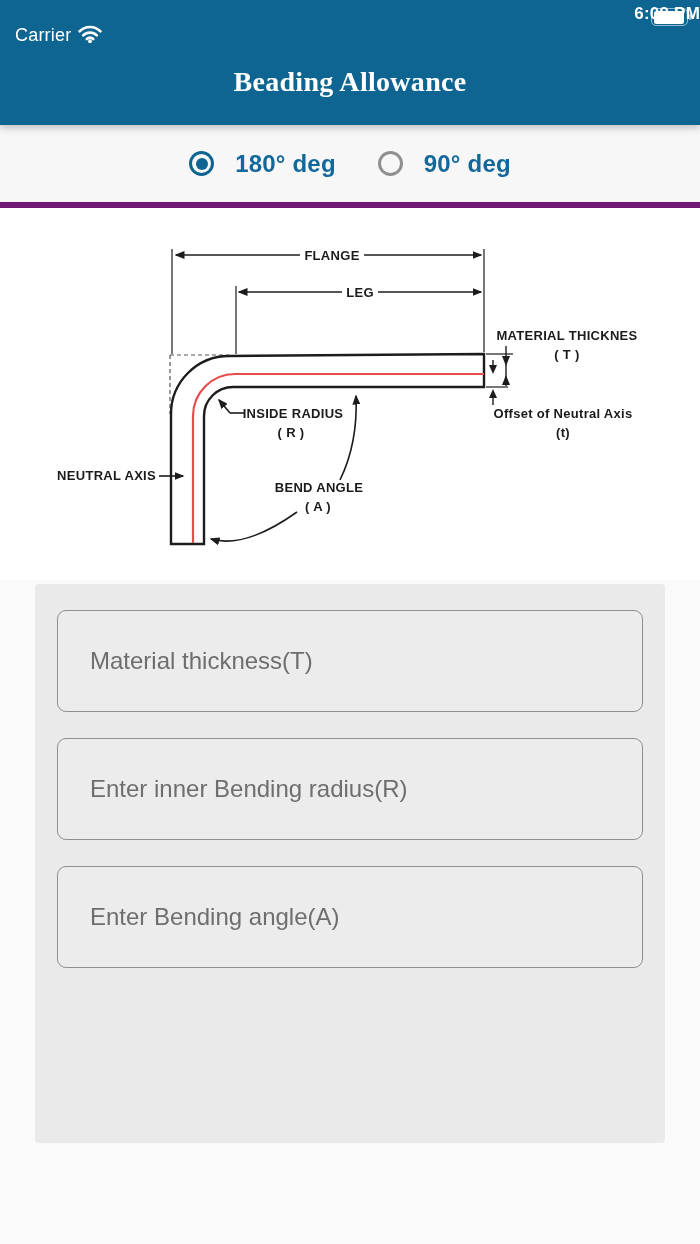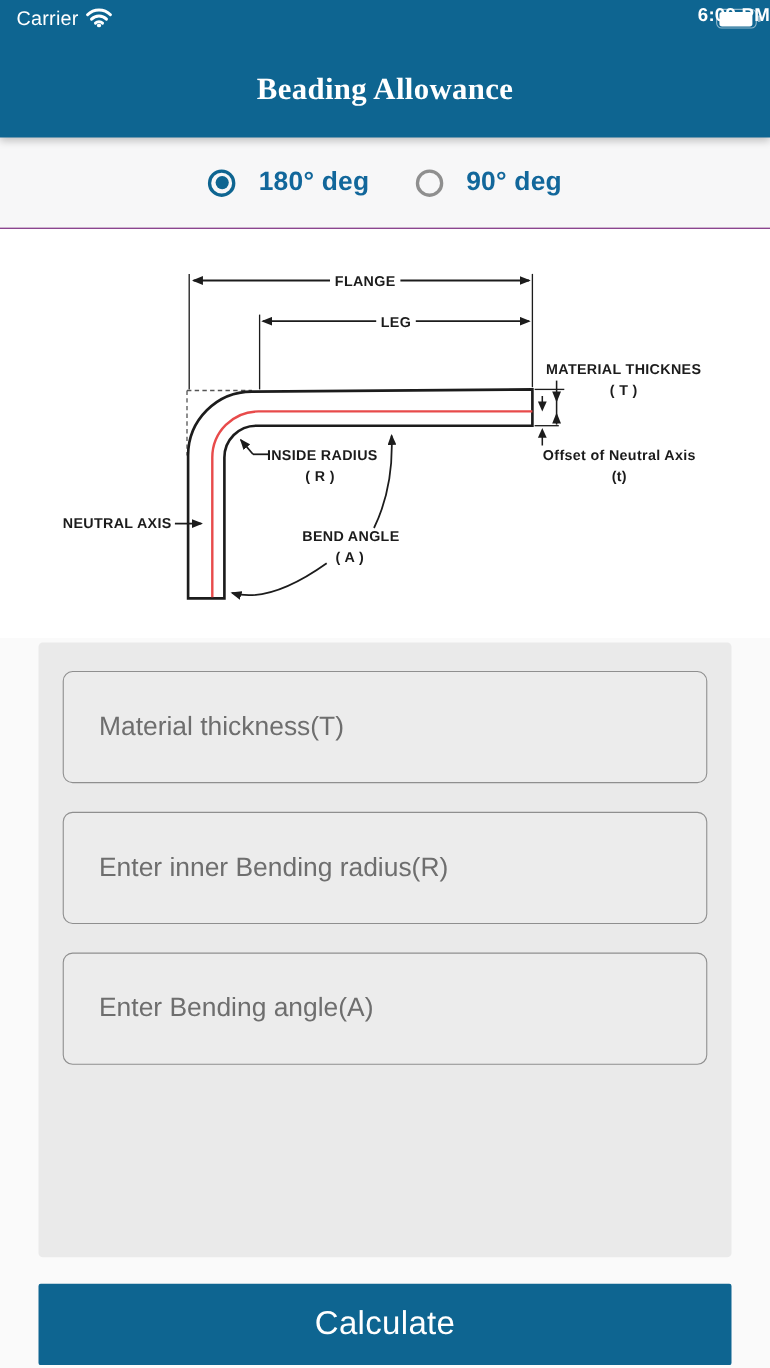--- a/index.html
+++ b/index.html
@@ -22,21 +22,21 @@
     color: #fff;
     flex: 0 0 auto;
   }
   .status-bar {
     height: 34px;
     position: relative;
     display: flex;
     align-items: center;
   }
   .status-left {
-    position: absolute; left: 15px; top: 5px;
+    position: absolute; left: 15px; top: 23px;
     display: flex; align-items: center; gap: 7px;
   }
   .carrier-label { font-size: 18px; letter-spacing: .2px; }
   .wifi { margin-top: 2px; }
   .status-time {
     position: absolute; left: 0; right: 0; top: 4px;
     text-align: right;
     font-size: 17px; font-weight: 700; letter-spacing: .2px;
   }
   .battery {
@@ -61,21 +61,21 @@
     font-weight: 700;
     letter-spacing: .3px;
     margin-top: 32px;
     font-family: Liberation Serif, serif;
   }
 
   
   .mode-row {
     height: 83px;
     background: #f7f7f8;
-    border-bottom: 1px solid #701a75;
+    border-bottom: 6px solid #701a75;
     display: flex;
     align-items: center;
     justify-content: center;
     gap: 42px;
     flex: 0 0 auto;
     position: relative;
     z-index: 1;
   }
   .mode-option { display: flex; align-items: center; gap: 21px; cursor: pointer; }
   .radio {
@@ -242,15 +242,14 @@
       <path d="M 297,304 Q 245,341 211,331" fill="none" stroke="#1c1c1c" stroke-width="1.6" marker-end="url(#arr)"></path>
     </svg>
   </div>
 
   <div class="form-panel">
     <input class="field" type="text" placeholder="Material thickness(T)" style="">
     <input class="field" type="text" placeholder="Enter inner Bending radius(R)" style="">
     <input class="field" type="text" placeholder="Enter Bending angle(A)" style="">
   </div>
 
-  <button class="calc-button">Calculate</button>
 
 </div>
 
 </body></html>

